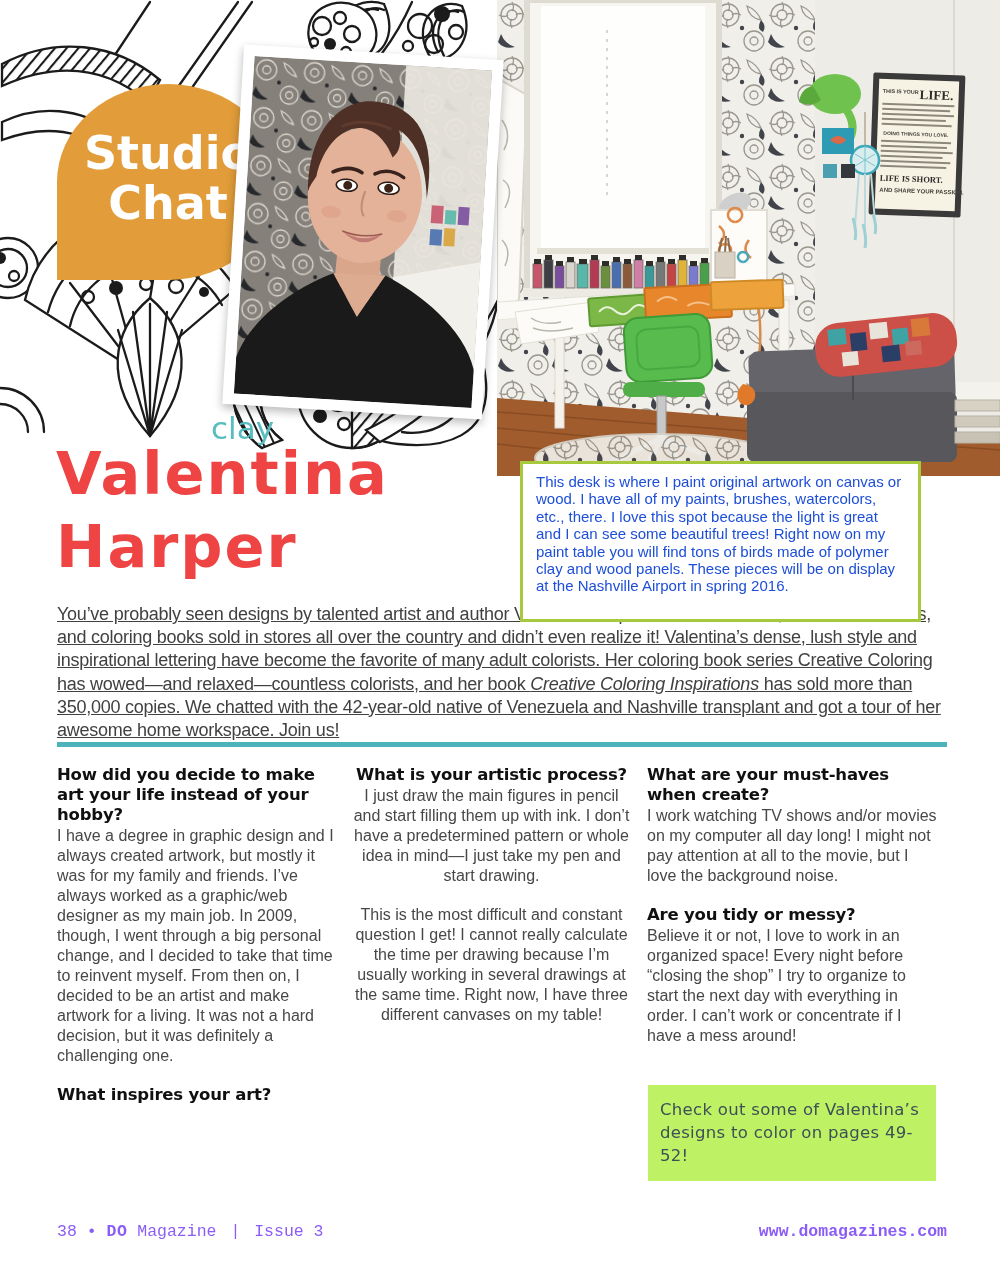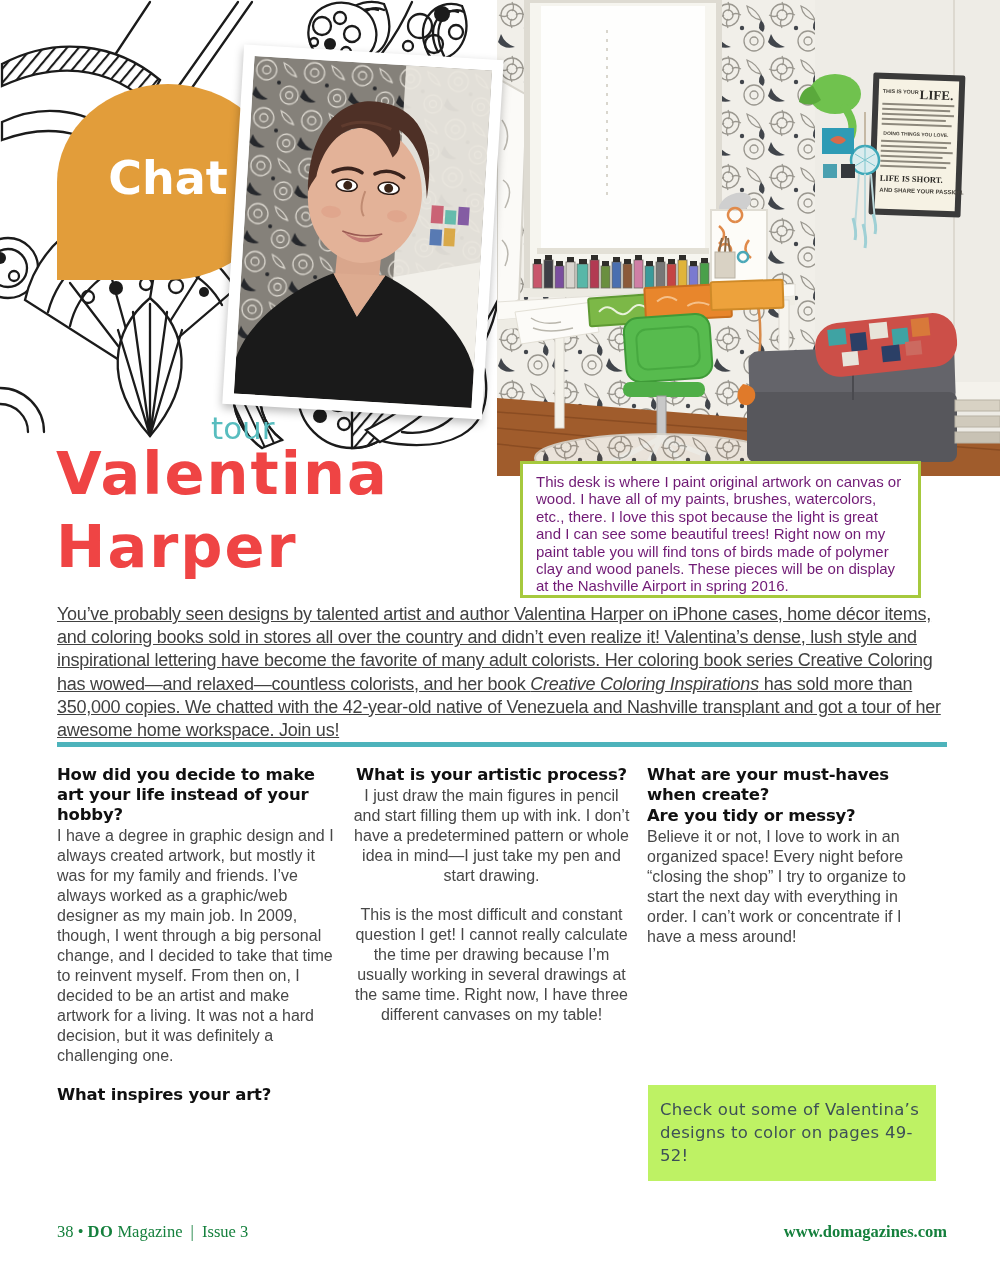--- a/index.html
+++ b/index.html
@@ -22,22 +22,22 @@
   
   .portrait {
     position:absolute; left:233px; top:52px; width:260px; height:360px; z-index:4;
     background:#fff; padding:11px; transform:rotate(3.5deg);
     box-shadow:0 4px 10px rgba(0,0,0,.28);
   }
   .portrait svg { display:block; width:238px; height:338px; }
   
   .caption-box {
     position:absolute; left:520px; top:461px; width:401px; z-index:5;
-    background:#fff; border:3px solid #a6c93d; padding:9px 13px 0;
-    font-size:15px; line-height:17.4px; color:#701a75;
+    background:#fff; border:3px solid #a6c93d; padding:9px 13px 24px;
+    font-size:15px; line-height:17.4px; color:#1d4ed8;
   }
   
   .with { position:absolute; left:211px; top:410px; z-index:2;
     color:#58bdbf; font-family:"DejaVu Sans", sans-serif; font-size:31px; font-weight:500; }
   .artist-name { position:absolute; left:56px; top:437px; z-index:2;
     color:#ef4444; font-family:"DejaVu Sans", sans-serif; font-weight:bold;
     font-size:59px; line-height:73px; letter-spacing:2px; }
   
   .intro { position:absolute; left:57px; top:603px; width:893px;
     font-size:18px; line-height:23.2px; color:#414141; letter-spacing:-0.25px;text-decoration:underline; }
@@ -51,21 +51,21 @@
   .qa-q { font-family:"DejaVu Sans", sans-serif; font-weight:bold;
     font-size:16.5px; line-height:20px; letter-spacing:-0.2px; color:#101010; margin-bottom:1px; }
   .qa-a { font-size:16px; line-height:20px; color:#474747; margin-bottom:19px; }
   
   .callout { position:absolute; left:648px; top:1085px; width:288px;
     background:#bef264; padding:13px 12px 14px; font-family:"DejaVu Sans", sans-serif;
     font-size:16.5px; line-height:23px; letter-spacing:0.3px; color:#3d4f57; }
   
   .footer { position:absolute; left:57px; top:1222px; width:890px;
     display:flex; justify-content:space-between; align-items:baseline;
-    font-family:Liberation Serif, serif; font-size:16.5px; color:#15803d; }
+    font-family:Liberation Mono, monospace; font-size:16.5px; color:#8b5cf6; }
   .footer .brand { font-weight:bold; letter-spacing:0.5px; }
   .footer .bar { font-weight:300; padding:0 4px; }
   .footer .site { font-weight:bold; }
 </style>
 </head>
 <body>
 
 <div class="page">
 
   <div class="doodle-wrap">
@@ -341,20 +341,21 @@
         </g>
         <rect x="458" y="400" width="45" height="11" fill="#d8d2c4" stroke="#b8b2a4"></rect>
         <rect x="458" y="416" width="45" height="11" fill="#d0cabc" stroke="#b8b2a4"></rect>
         <rect x="458" y="432" width="45" height="11" fill="#c8c2b4" stroke="#b8b2a4"></rect>
       </g>
       <path d="M246,384 q-10,10 -2,20 q10,4 14,-6 q2,-12 -12,-14" fill="#e07a2a"></path>
     </svg>
   </div>
 
   <div class="bubble">
+    <span>Studio</span>
     <span>Chat</span>
   </div>
 
   <div class="portrait">
     <svg viewBox="0 0 238 338">
       <defs>
         <pattern id="wpd" width="48" height="48" patternUnits="userSpaceOnUse">
           <rect width="48" height="48" fill="#85817a"></rect>
           <g fill="none" stroke="#d9d5cd" stroke-width="1.3">
             <circle cx="13" cy="13" r="10"></circle>
@@ -401,21 +402,21 @@
 
       <path d="M0,338 L0,302 C12,260 60,226 92,212 L118,254 L144,211 C178,226 226,258 238,300 L238,338 Z" fill="#1a1a1a"></path>
       <polygon points="92,212 144,211 118,254" fill="#ddab90"></polygon>
     </svg>
   </div>
 
   <div class="caption-box">
     <span>This desk is where I paint original artwork on canvas or wood. I have all of my paints, brushes, watercolors, etc., there. I love this spot because the light is great and I can see some beautiful trees! Right now on my paint table you will find tons of birds made of polymer clay and wood panels. These pieces will be on display at the Nashville Airport in spring 2016.</span>
   </div>
 
-  <div class="with">tour</div>
+  <div class="with">clay</div>
   <div class="artist-name">
     <div>Valentina</div>
     <div>Harper</div>
   </div>
 
   <p class="intro"><span>You’ve probably seen designs by talented artist and author Valentina Harper on iPhone cases, home décor items, and coloring books sold in stores all over the country and didn’t even realize it! Valentina’s dense, lush style and inspirational lettering have become the favorite of many adult colorists. Her coloring book series Creative Coloring has wowed—and relaxed—countless colorists, and her book </span><em>Creative Coloring Inspirations</em><span> has sold more than 350,000 copies. We chatted with the 42-year-old native of Venezuela and Nashville transplant and got a tour of her awesome home workspace. Join us!</span></p>
 
   <div class="divider"></div>
 
   <div class="col col-1">
@@ -423,20 +424,21 @@
     <div class="qa-a">I have a degree in graphic design and I always created artwork, but mostly it was for my family and friends. I’ve always worked as a graphic/web designer as my main job. In 2009, though, I went through a big personal change, and I decided to take that time to reinvent myself. From then on, I decided to be an artist and make artwork for a living. It was not a hard decision, but it was definitely a challenging one.</div>
     <div class="qa-q">What inspires your art?</div>
   </div>
   <div class="col col-2">
     <div class="qa-q">What is your artistic process?</div>
     <div class="qa-a">I just draw the main figures in pencil and start filling them up with ink. I don’t have a predetermined pattern or whole idea in mind—I just take my pen and start drawing.</div>
     <div class="qa-a">This is the most difficult and constant question I get! I cannot really calculate the time per drawing because I’m usually working in several drawings at the same time. Right now, I have three different canvases on my table!</div>
   </div>
   <div class="col col-3">
     <div class="qa-q">What are your must-haves when create?</div>
+    <div class="qa-a">I work watching TV shows and/or movies on my computer all day long! I might not pay attention at all to the movie, but I love the background noise.</div>
     <div class="qa-q">Are you tidy or messy?</div>
     <div class="qa-a">Believe it or not, I love to work in an organized space! Every night before “closing the shop” I try to organize to start the next day with everything in order. I can’t work or concentrate if I have a mess around!</div>
   </div>
 
   <div class="callout">
     <span>Check out some of Valentina’s designs to color on pages 49-52!</span>
   </div>
 
   <div class="footer">
     <div>

